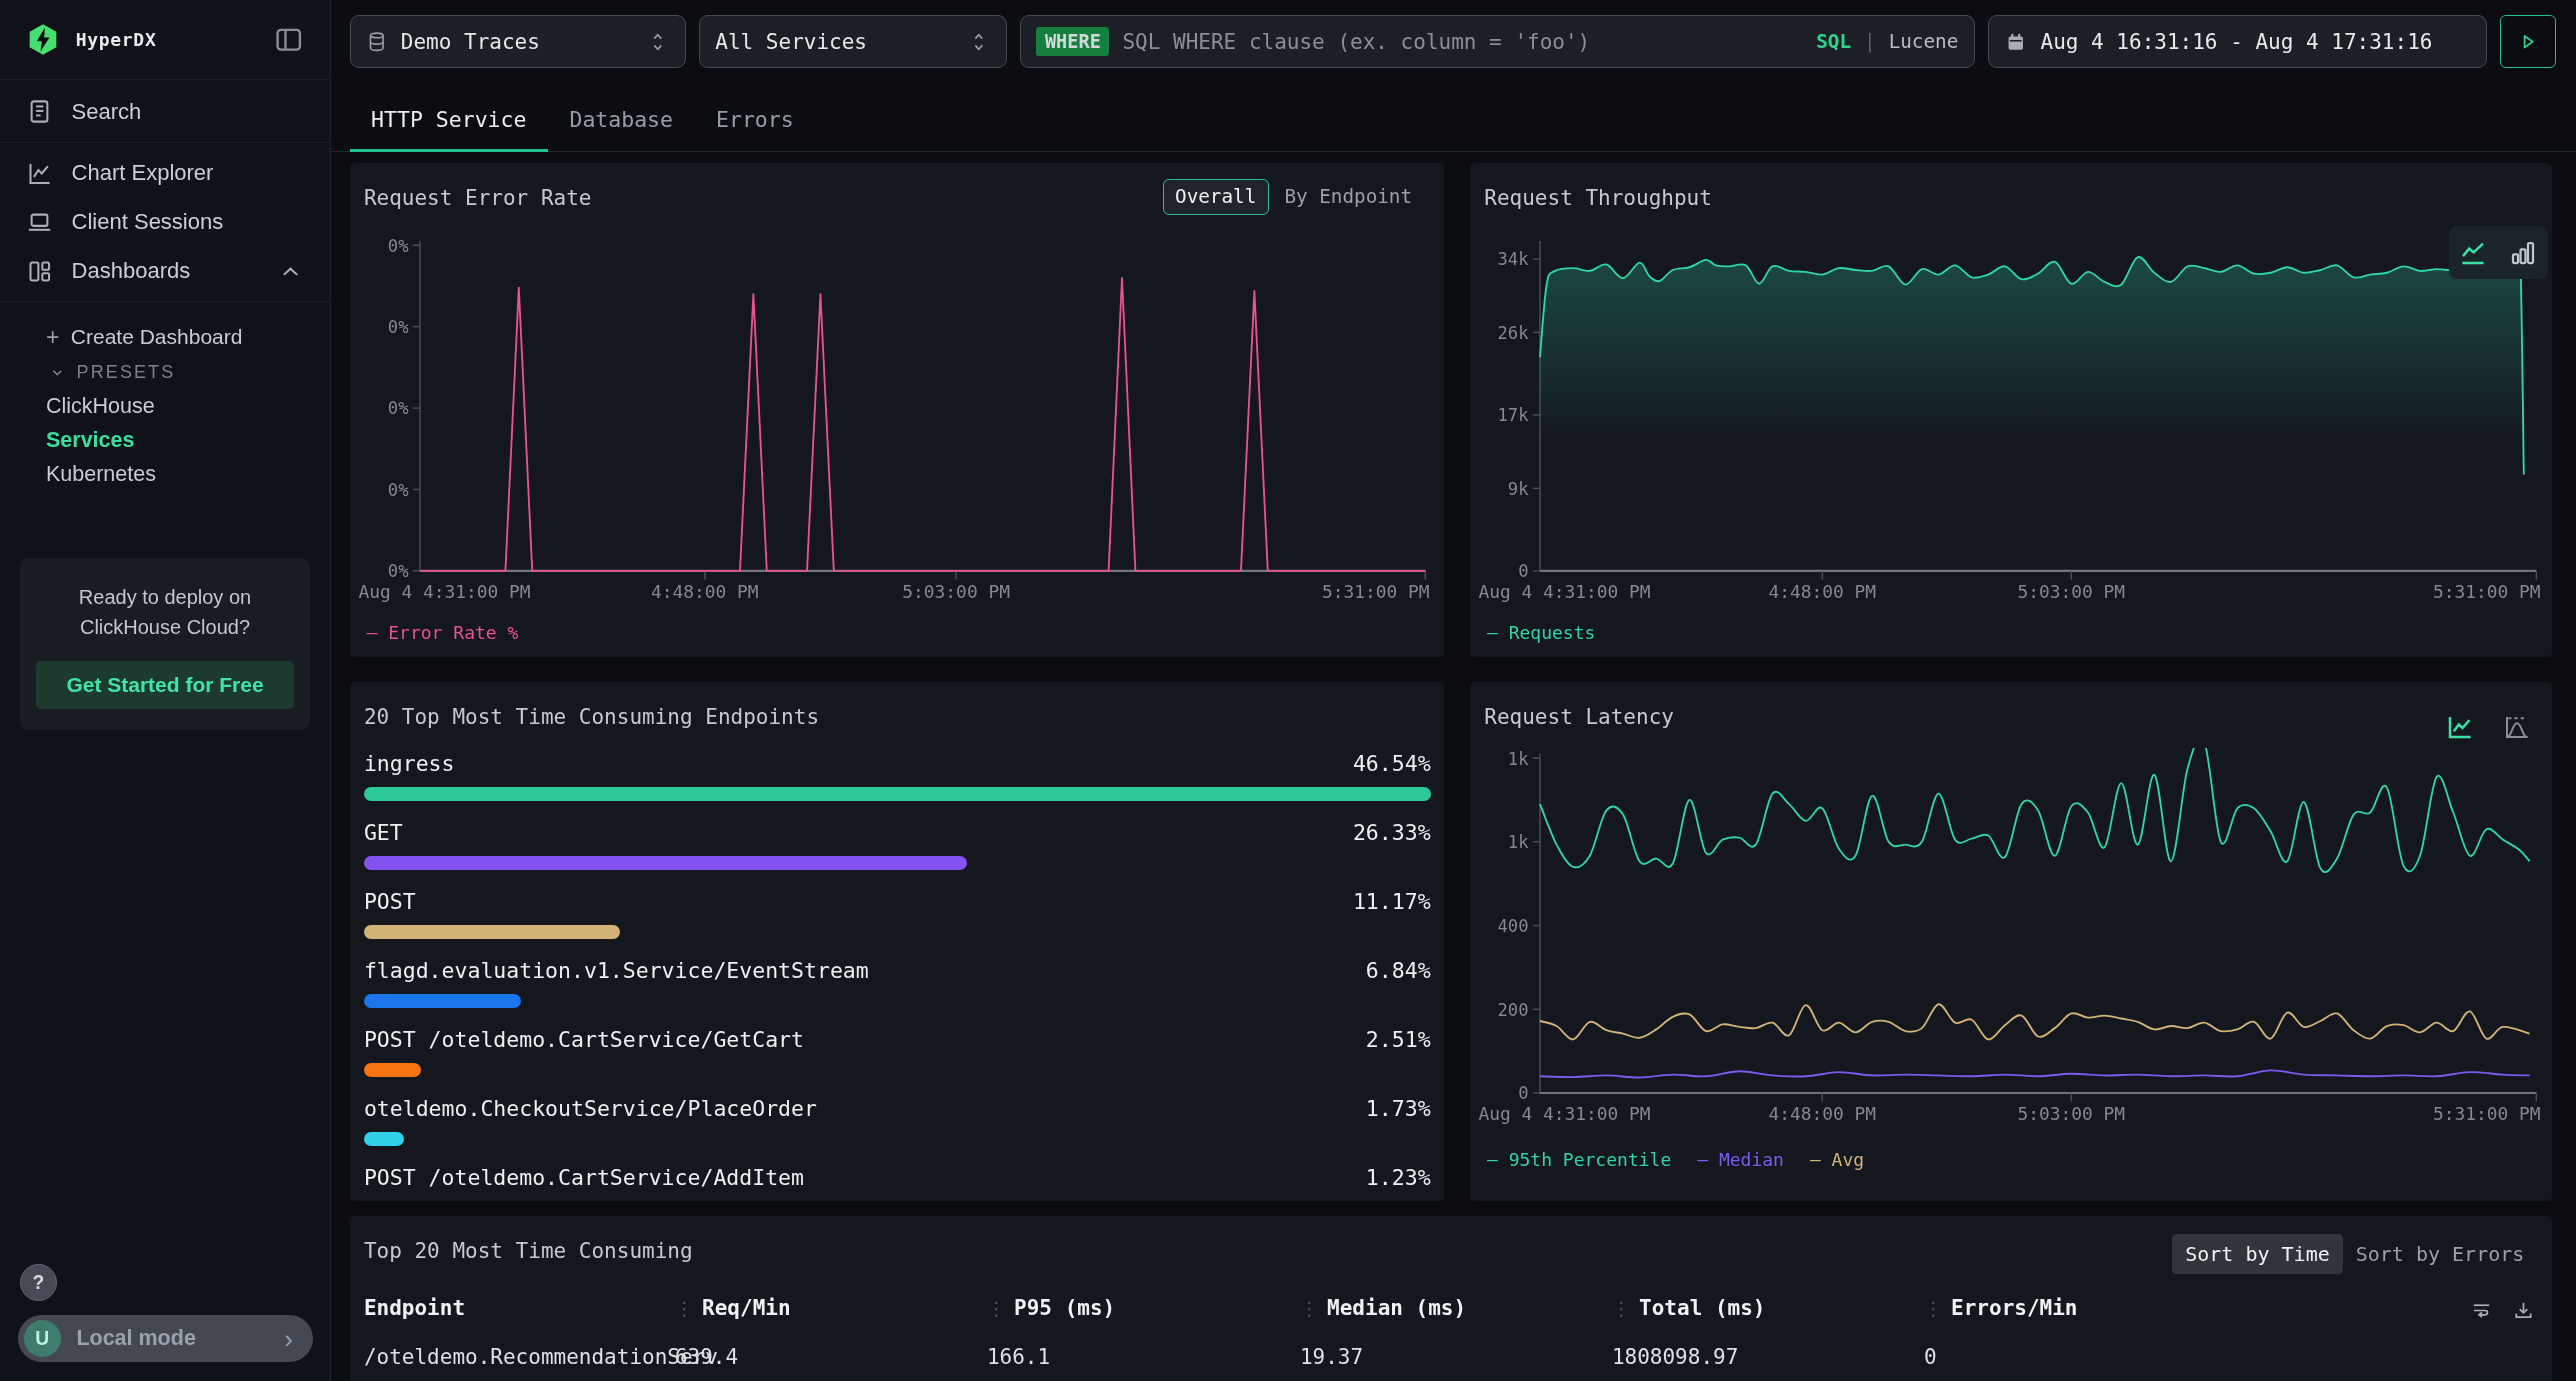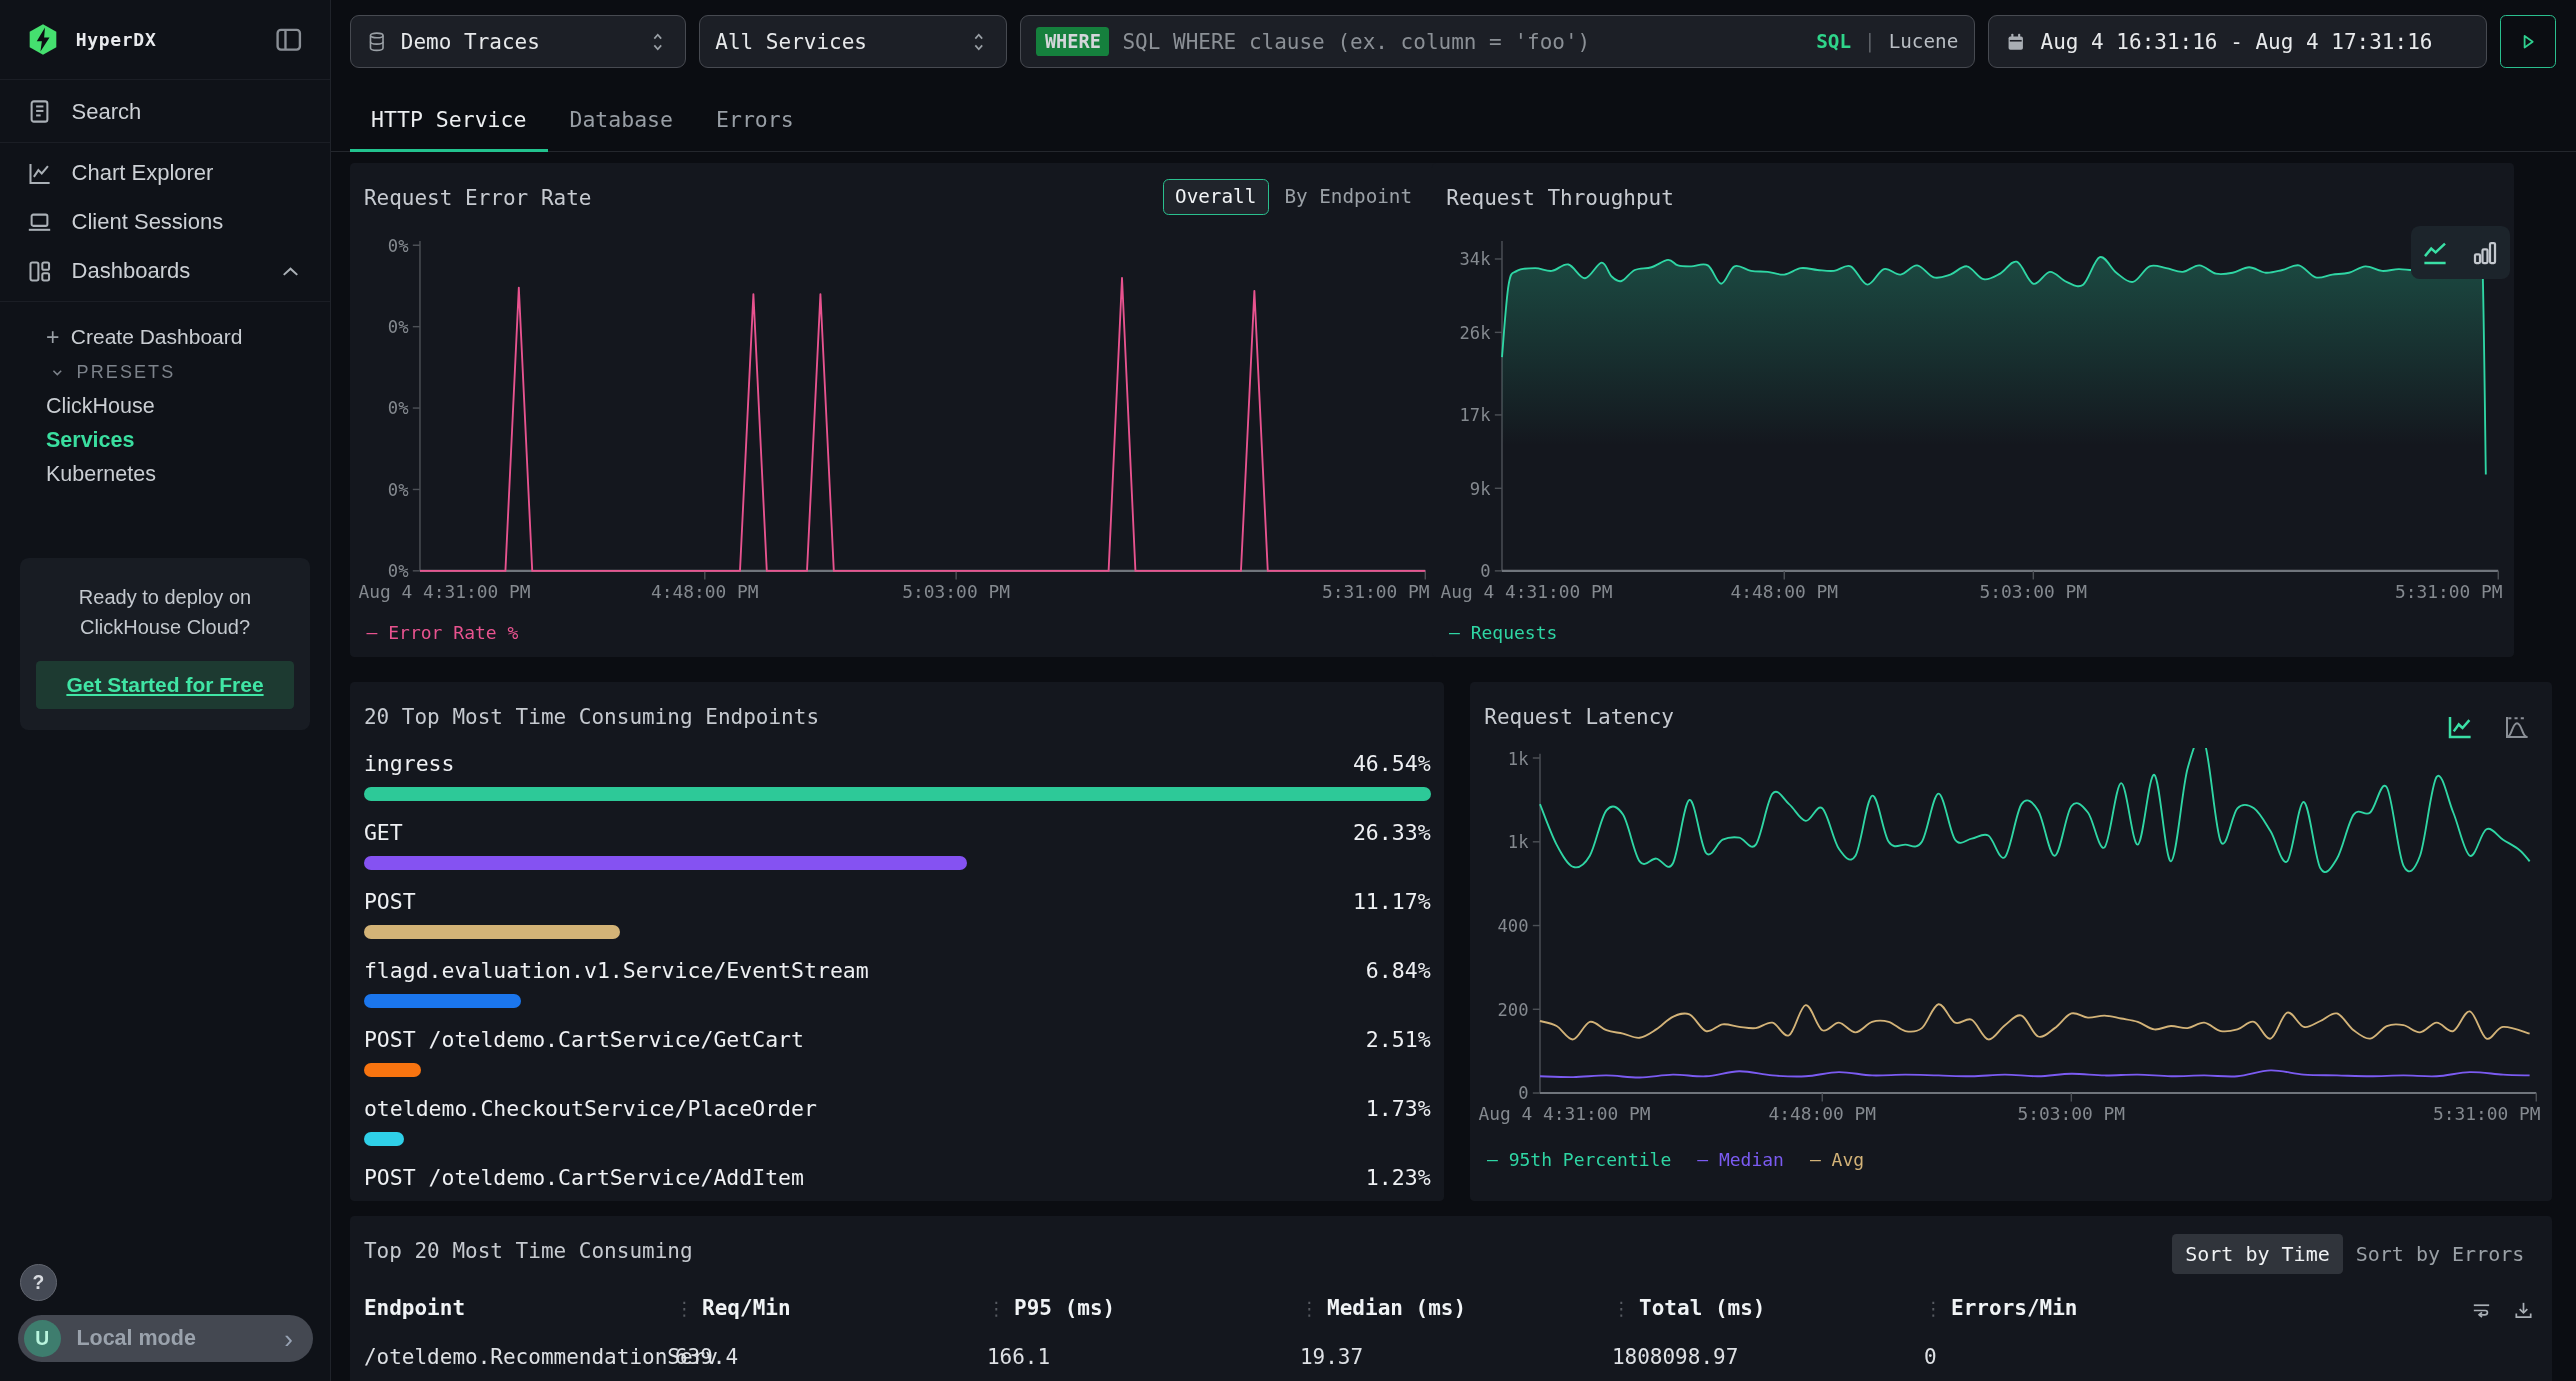--- a/index.html
+++ b/index.html
@@ -21,21 +21,21 @@
   .sub-block { padding-top:11.4px; font-family:"Liberation Sans","DejaVu Sans",sans-serif; }
   .sub-row { height:36px; display:flex; align-items:center; padding-left:46px; font-size:21px; color:#c9cdd2; cursor:pointer; }
   .sub-row .plus { color:#9aa0a6; font-size:23px; margin-right:11.4px; }
   .presets-row { height:34px; display:flex; align-items:center; padding-left:48px; cursor:pointer; }
   .presets-row svg { width:18.6px; height:18.6px; }
   .presets-label { font-size:18px; letter-spacing:2.1px; color:#7d838b; margin-left:10px; }
   .preset-item { height:34px; display:flex; align-items:center; padding-left:46px; font-size:21.5px; color:#c9cdd2; cursor:pointer; }
   .preset-item.active { color:#3ade9f; font-weight:bold; }
   .promo { margin:67px 20px 0 20px; background:#181c23; border-radius:8.6px; padding:24px 15.7px 21.5px 15.7px; text-align:center; }
   .promo-line { font-size:20px; line-height:30px; color:#c3c8ce; }
-  .promo-btn { display:block; width:100%; margin-top:18.6px; background:#1d3a31; color:#40e5a5; font-weight:bold; font-size:21px; padding:12px 0; border:none; border-radius:4.3px; cursor:pointer; font-family:inherit;text-decoration:underline; }
+  .promo-btn { display:block; width:100%; margin-top:18.6px; background:#1d3a31; color:#40e5a5; font-weight:bold; font-size:21px; padding:12px 0; border:none; border-radius:4.3px; cursor:pointer; font-family:inherit; }
   .help-circle { position:absolute; left:20px; bottom:80px; width:37px; height:37px; border-radius:50%; background:#454a55; border:1.4px solid #61656f; display:flex; align-items:center; justify-content:center; font-size:19.3px; font-weight:bold; color:#d8dbe0; cursor:pointer; }
   .user-pill { position:absolute; left:18px; bottom:18.6px; width:295px; height:47px; border-radius:24px; background:rgba(104,108,120,0.6); display:flex; align-items:center; padding:0 20px 0 5.7px; gap:15.7px; cursor:pointer; }
   .avatar { width:37px; height:37px; border-radius:50%; background:#3e7d6e; display:flex; align-items:center; justify-content:center; font-size:19.3px; font-weight:bold; color:#b9f4dd; }
   .user-label { font-size:21.5px; font-weight:bold; color:#9aa2ac; }
   .pill-chevron { margin-left:auto; color:#98a3b4; font-size:26px; line-height:26px; }
 
   
   .main { position:absolute; left:331px; top:0; right:0; bottom:0; }
   .topbar { display:flex; gap:13px; padding:15px 20px 0 18.6px; }
   .tb-box { height:53px; background:#1c1f26; border:1.4px solid #474a51; border-radius:9px; display:flex; align-items:center; padding:0 15.7px; font-size:21px; color:#e7e9eb; }
@@ -52,21 +52,21 @@
   .date-box { width:499px; gap:14.3px; cursor:pointer; }
   .play-btn { width:56px; height:53px; background:transparent; border:1.4px solid #2abf8e; border-radius:5.7px; display:flex; align-items:center; justify-content:center; cursor:pointer; }
 
   .tabs-row { margin-top:20px; height:64px; border-bottom:1.4px solid #24272d; padding-left:18.6px; display:flex; }
   .tab { position:relative; font-size:21.5px; color:#989ea5; padding:0 21.5px; display:flex; align-items:center; cursor:pointer; }
   .tab.active { color:#eceef0; }
   .tab.active::after { content:""; position:absolute; left:0; right:0; bottom:-1.4px; height:3.6px; background:#22c28e; }
 
   .card { position:absolute; background:#14171e; border-radius:4.3px; overflow:hidden; }
   #card-error      { left:18.6px;   top:163px; width:1094px; height:494px; }
-  #card-throughput { left:1101px; top:163px; width:1082px; height:494px; }
+  #card-throughput { left:1139px; top:163px; width:1082px; height:494px; }
   #card-endpoints  { left:18.6px;   top:682px; width:1094px; height:519px; }
   #card-latency    { left:1139px; top:682px; width:1082px; height:519px; }
   #card-table      { left:18.6px;   top:1216px; width:2202px; height:229px; }
 
   .panel-title { position:absolute; left:14.3px; top:23px; font-size:21px; color:#c6cad0; }
   .chart-mount { position:absolute; }
   #chart-error      { left:7.2px; top:72px; right:13px; height:369px; }
   #chart-throughput { left:7.2px; top:72px; right:10px; height:369px; }
   #chart-latency    { left:7.2px; top:66px;  right:10px; height:378px; }
   .legend { position:absolute; left:17px; display:flex; gap:26px; font-size:18px; }

